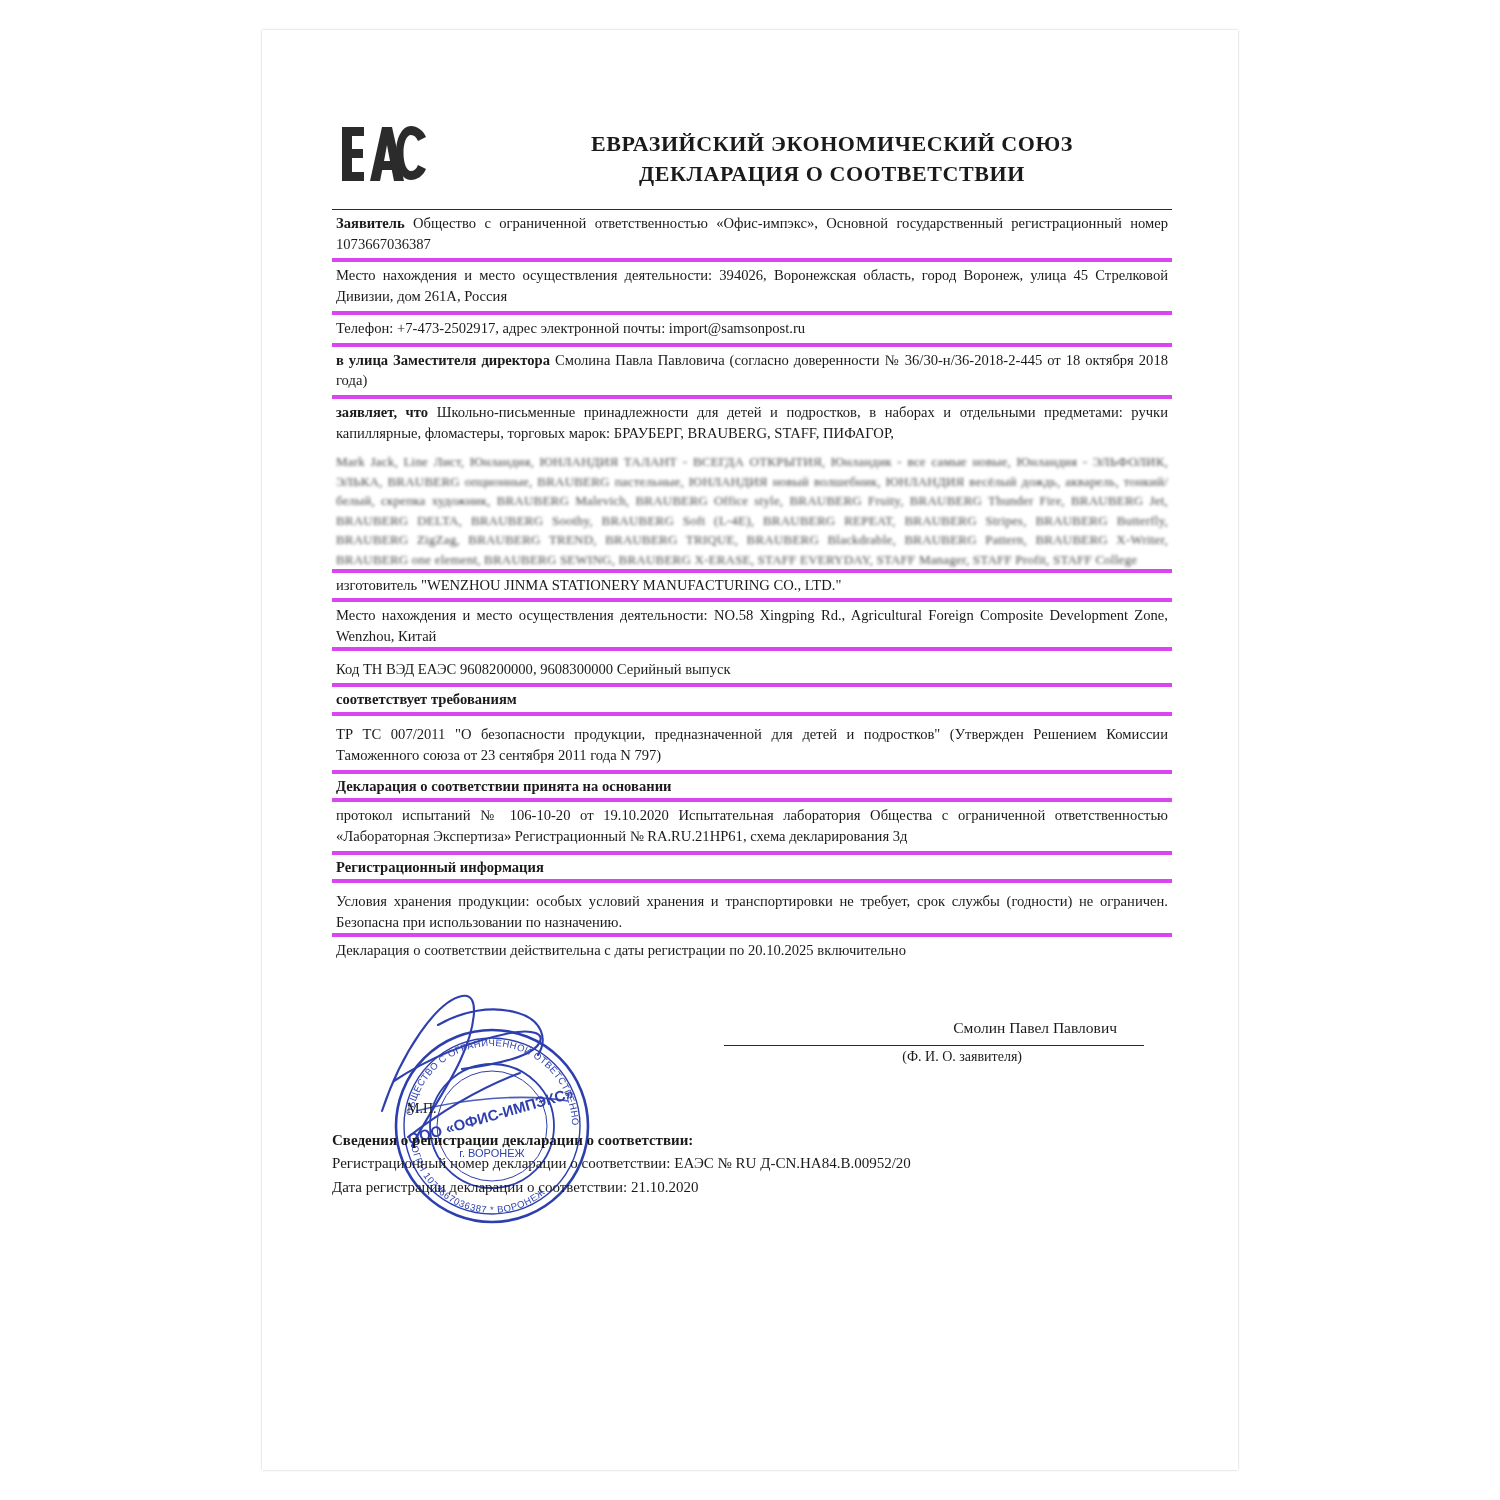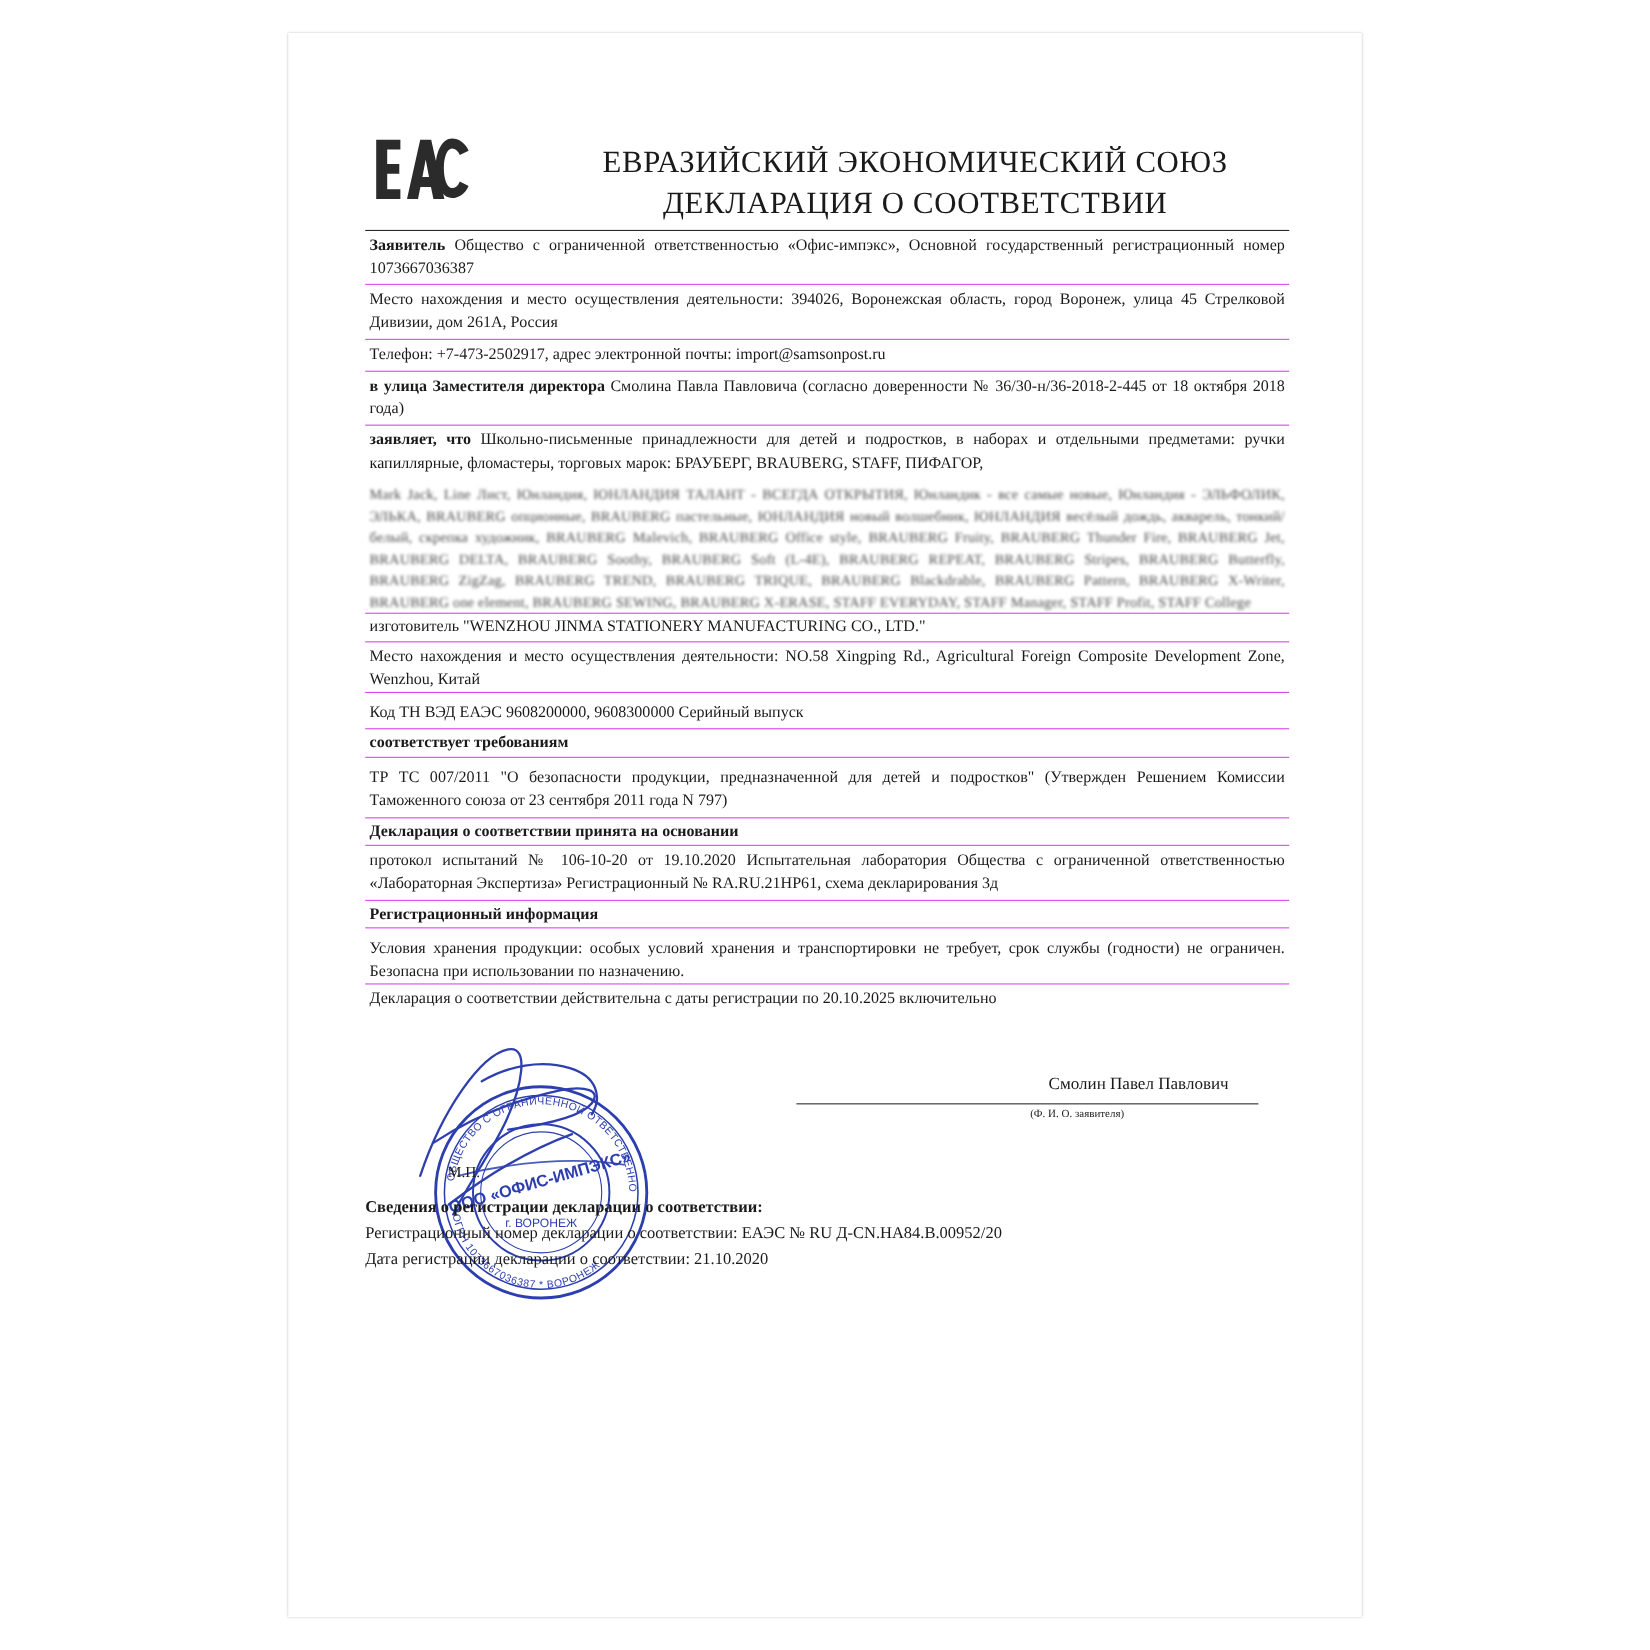--- a/index.html
+++ b/index.html
@@ -43,34 +43,34 @@
     height: 62px;
   }
   .title-block {
     position: absolute;
     left: 160px;
     top: 24px;
     width: 680px;
     text-align: center;
   }
   .title-line {
-    font-size: 28px;
-    font-weight: normal;
+    font-size: 22px;
+    font-weight: bold;
     letter-spacing: 0.6px;
     line-height: 1.35;
     white-space: nowrap;
   }
 
   
   .rows {
     margin-top: 14px;
     border-top: 1px solid #2b2b2b;
   }
   .row {
-    border-bottom: 1px solid #d946ef;
+    border-bottom: 4px solid #d946ef;
     padding: 3px 4px 4px 4px;
     font-size: 14.6px;
     line-height: 1.42;
     text-align: justify;
   }
   .row.noline {
     border-bottom: none;
   }
   .row.tight { padding-top: 2px; padding-bottom: 2px; }
   b, .b { font-weight: bold; }
@@ -103,21 +103,21 @@
     position: absolute;
     right: 28px;
     top: 44px;
     width: 420px;
     border-bottom: 1px solid #2b2b2b;
   }
   .sign-caption {
     position: absolute;
     right: 150px;
     top: 48px;
-    font-size: 10px;
+    font-size: 14px;
     margin-left: 15px;
   }
   .mp {
     position: absolute;
     left: 75px;
     top: 100px;
     font-size: 14px;
   }
   .reg-info {
     position: absolute;

